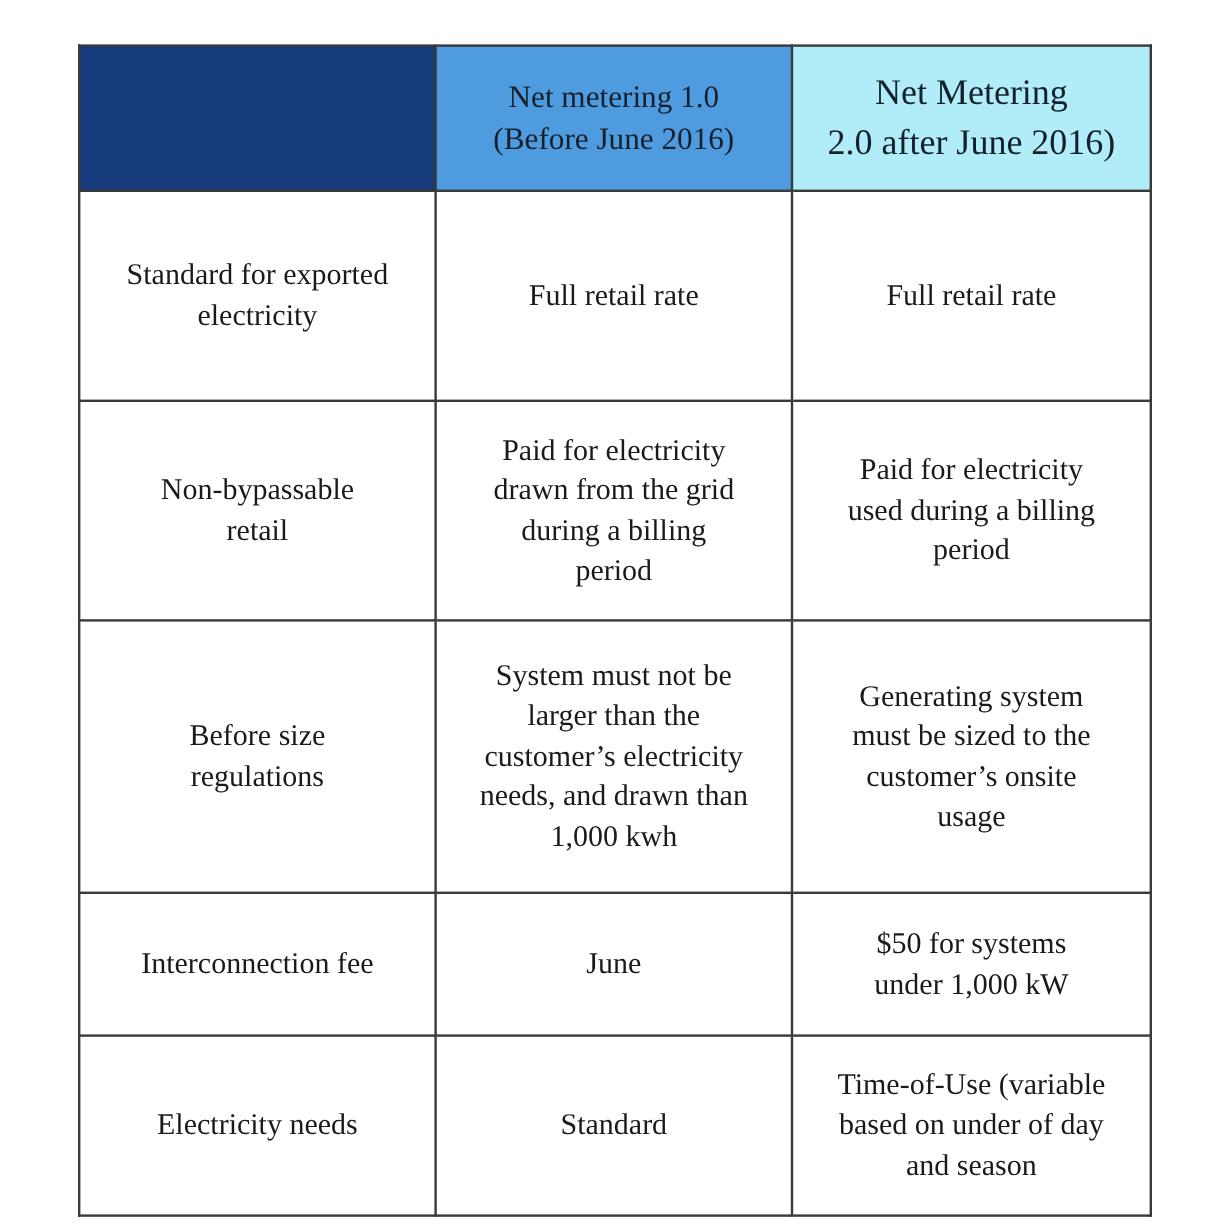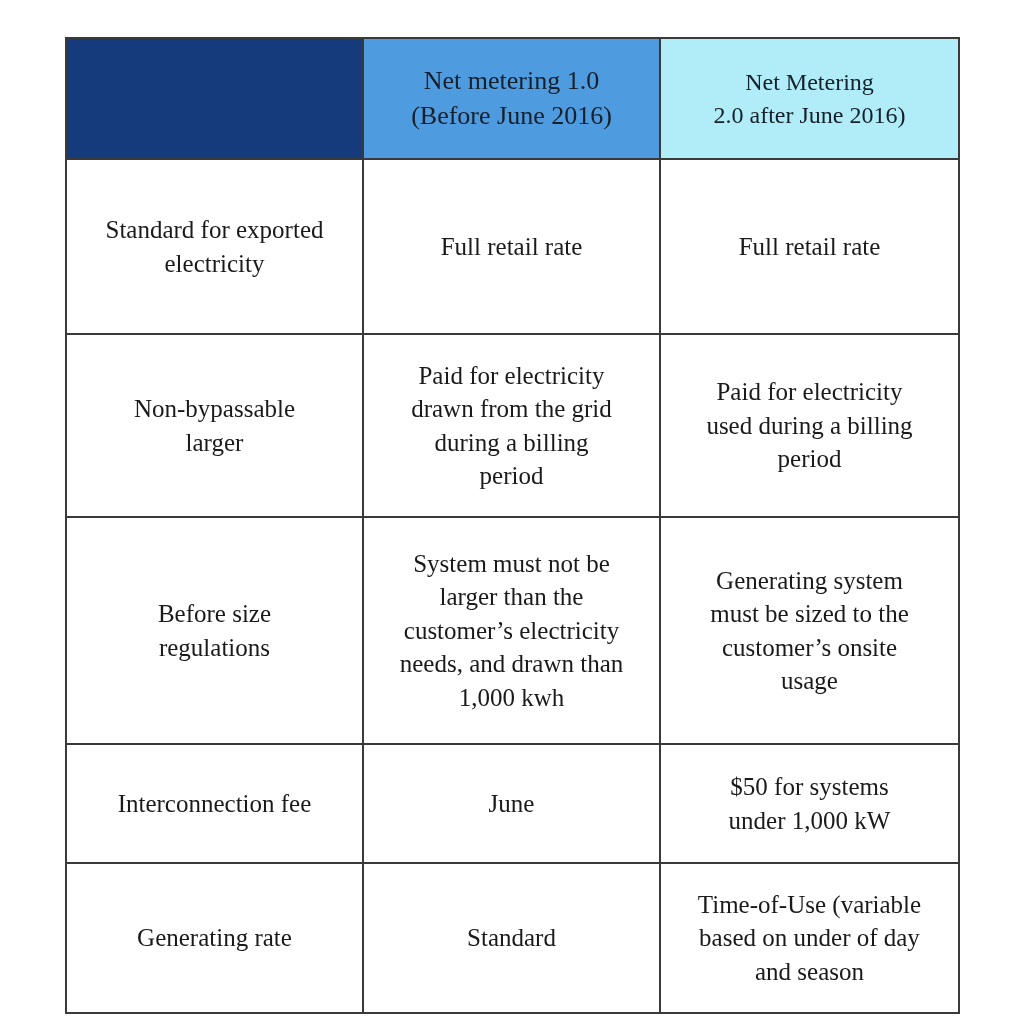--- a/index.html
+++ b/index.html
@@ -50,21 +50,21 @@
     border-color: #153B7C;
     border-bottom-color: #2b2b2b;
   }
   th.head-nem1 {
     background: #4F9BE0;
     font-size: 26px;
     color: #15202b;
   }
   th.head-nem2 {
     background: #B0EDF8;
-    font-size: 24px;
+    font-size: 30px;
     color: #15202b;
   }
 
   
   tbody td {
     font-size: 25px;
     background: #ffffff;
   }
   tr.row-0 td { height: 161px; }
   tr.row-1 td { height: 169px; }
@@ -96,21 +96,21 @@
     </thead>
     <tbody>
       <tr class="row-0">
         <td class="label-cell">Standard for exported
 electricity</td>
         <td>Full retail rate</td>
         <td>Full retail rate</td>
       </tr>
       <tr class="row-1">
         <td class="label-cell">Non-bypassable
-larger</td>
+retail</td>
         <td>Paid for electricity
 drawn from the grid
 during a billing
 period</td>
         <td>Paid for electricity
 used during a  billing
 period</td>
       </tr>
       <tr class="row-2">
         <td class="label-cell">Before size
@@ -125,21 +125,21 @@
 customer’s onsite
 usage</td>
       </tr>
       <tr class="row-3">
         <td class="label-cell">Interconnection fee</td>
         <td>June</td>
         <td>$50 for systems
 under 1,000 kW</td>
       </tr>
       <tr class="row-4">
-        <td class="label-cell">Generating rate</td>
+        <td class="label-cell">Electricity needs</td>
         <td>Standard</td>
         <td>Time-of-Use (variable
 based on under of day
 and season</td>
       </tr>
     </tbody>
   </table>
 
 </div>
 

